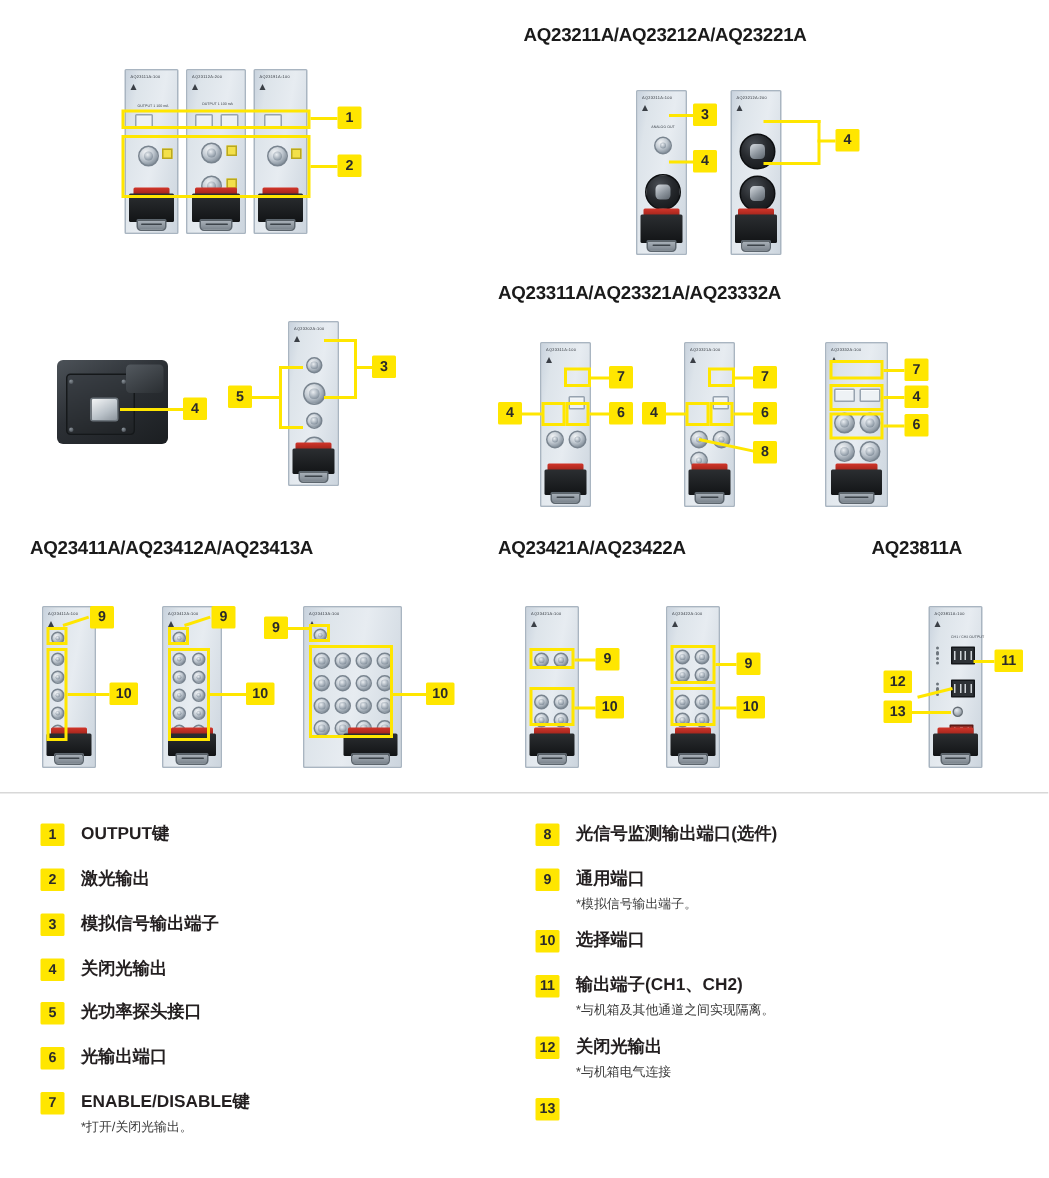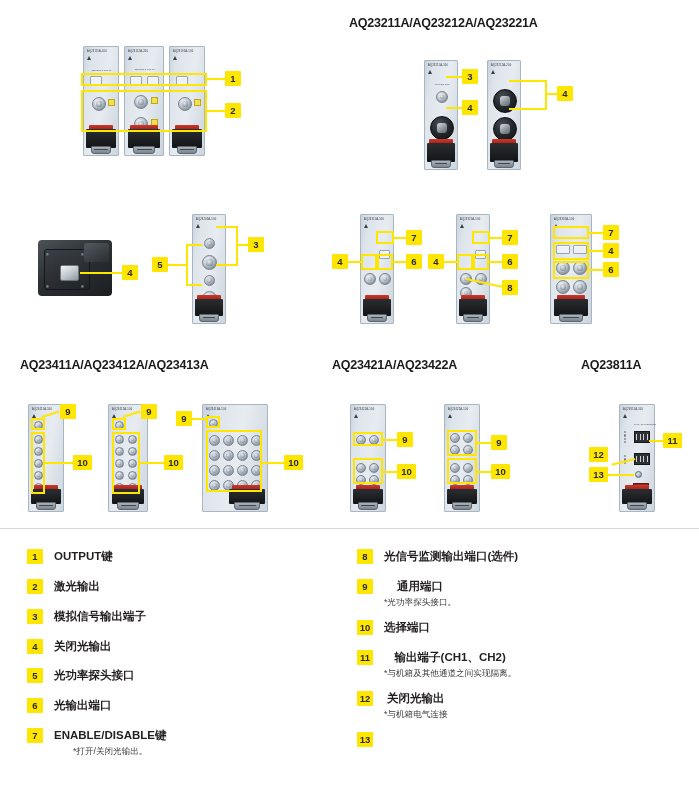--- a/index.html
+++ b/index.html
@@ -171,21 +171,21 @@
   }
   .legend-col { width: 349px; position: relative; }
   .legend-col.right { padding-left: 8px; }
   .litem { display: flex; align-items: flex-start; }
   .lnum {
     flex: 0 0 auto; width: 16px; height: 15px; background: #ffe600;
     color: #2a2a2a; font-size: 9.5px; font-weight: bold;
     display: flex; align-items: center; justify-content: center;
     margin-right: 11px; border-radius: 1px;
   }
-  .ltext { padding-top: 0px; text-align: center; }
+  .ltext { padding-top: 0px; }
   .lmain {
     font-size: 11.5px; font-weight: bold; color: #231f20;
     line-height: 15px; white-space: nowrap;
   }
   .lnote {
     font-size: 8.6px; color: #3b3b3b; line-height: 12px;
     margin-top: 2px; white-space: nowrap;
   }
 </style>
 </head>
@@ -345,20 +345,21 @@
 
         <div class="lead h" style="left:196px; top:28px; width:22px;"></div>
         <div class="lead h" style="left:196px; top:66px; width:22px;"></div>
         <div class="lead v" style="left:216px; top:28px; height:38px;"></div>
         <div class="lead h" style="left:216px; top:46px; width:12px;"></div>
         <div class="badge" style="left:228px; top:39px; width:16px; height:15px;">3</div>
       </div>
     </div>
 
     <div class="group" style="left:332px; top:188px;">
+      <div class="group-title">AQ23311A/AQ23321A/AQ23332A</div>
       <div class="stage" style="width:340px; height:125px;">
 
         <div class="module" style="left:28px; top:16px; width:34px; height:110px;">
           <div class="mod-head">
             <div class="mod-logo">AQ23311A-100</div>
             <div class="warn-tri"></div>
           </div>
           <div class="pbtn" style="left:18px; top:35px; width:11px; height:9px;"></div>
           <div class="oconn" style="left:3px; top:58px; width:12px; height:12px;"></div>
           <div class="oconn" style="left:18px; top:58px; width:12px; height:12px;"></div>
@@ -709,21 +710,21 @@
       <div class="litem" style="position:absolute; left:8px; top:9px;">
         <div class="lnum">8</div>
         <div class="ltext">
           <div class="lmain">光信号监测输出端口(选件)</div>
         </div>
       </div>
       <div class="litem" style="position:absolute; left:8px; top:39px;">
         <div class="lnum">9</div>
         <div class="ltext">
           <div class="lmain">通用端口</div>
-          <div class="lnote">*光功率探头接口。</div>
+          <div class="lnote">*模拟信号输出端子。</div>
         </div>
       </div>
       <div class="litem" style="position:absolute; left:8px; top:80px;">
         <div class="lnum">10</div>
         <div class="ltext">
           <div class="lmain">选择端口</div>
         </div>
       </div>
       <div class="litem" style="position:absolute; left:8px; top:110px;">
         <div class="lnum">11</div>

